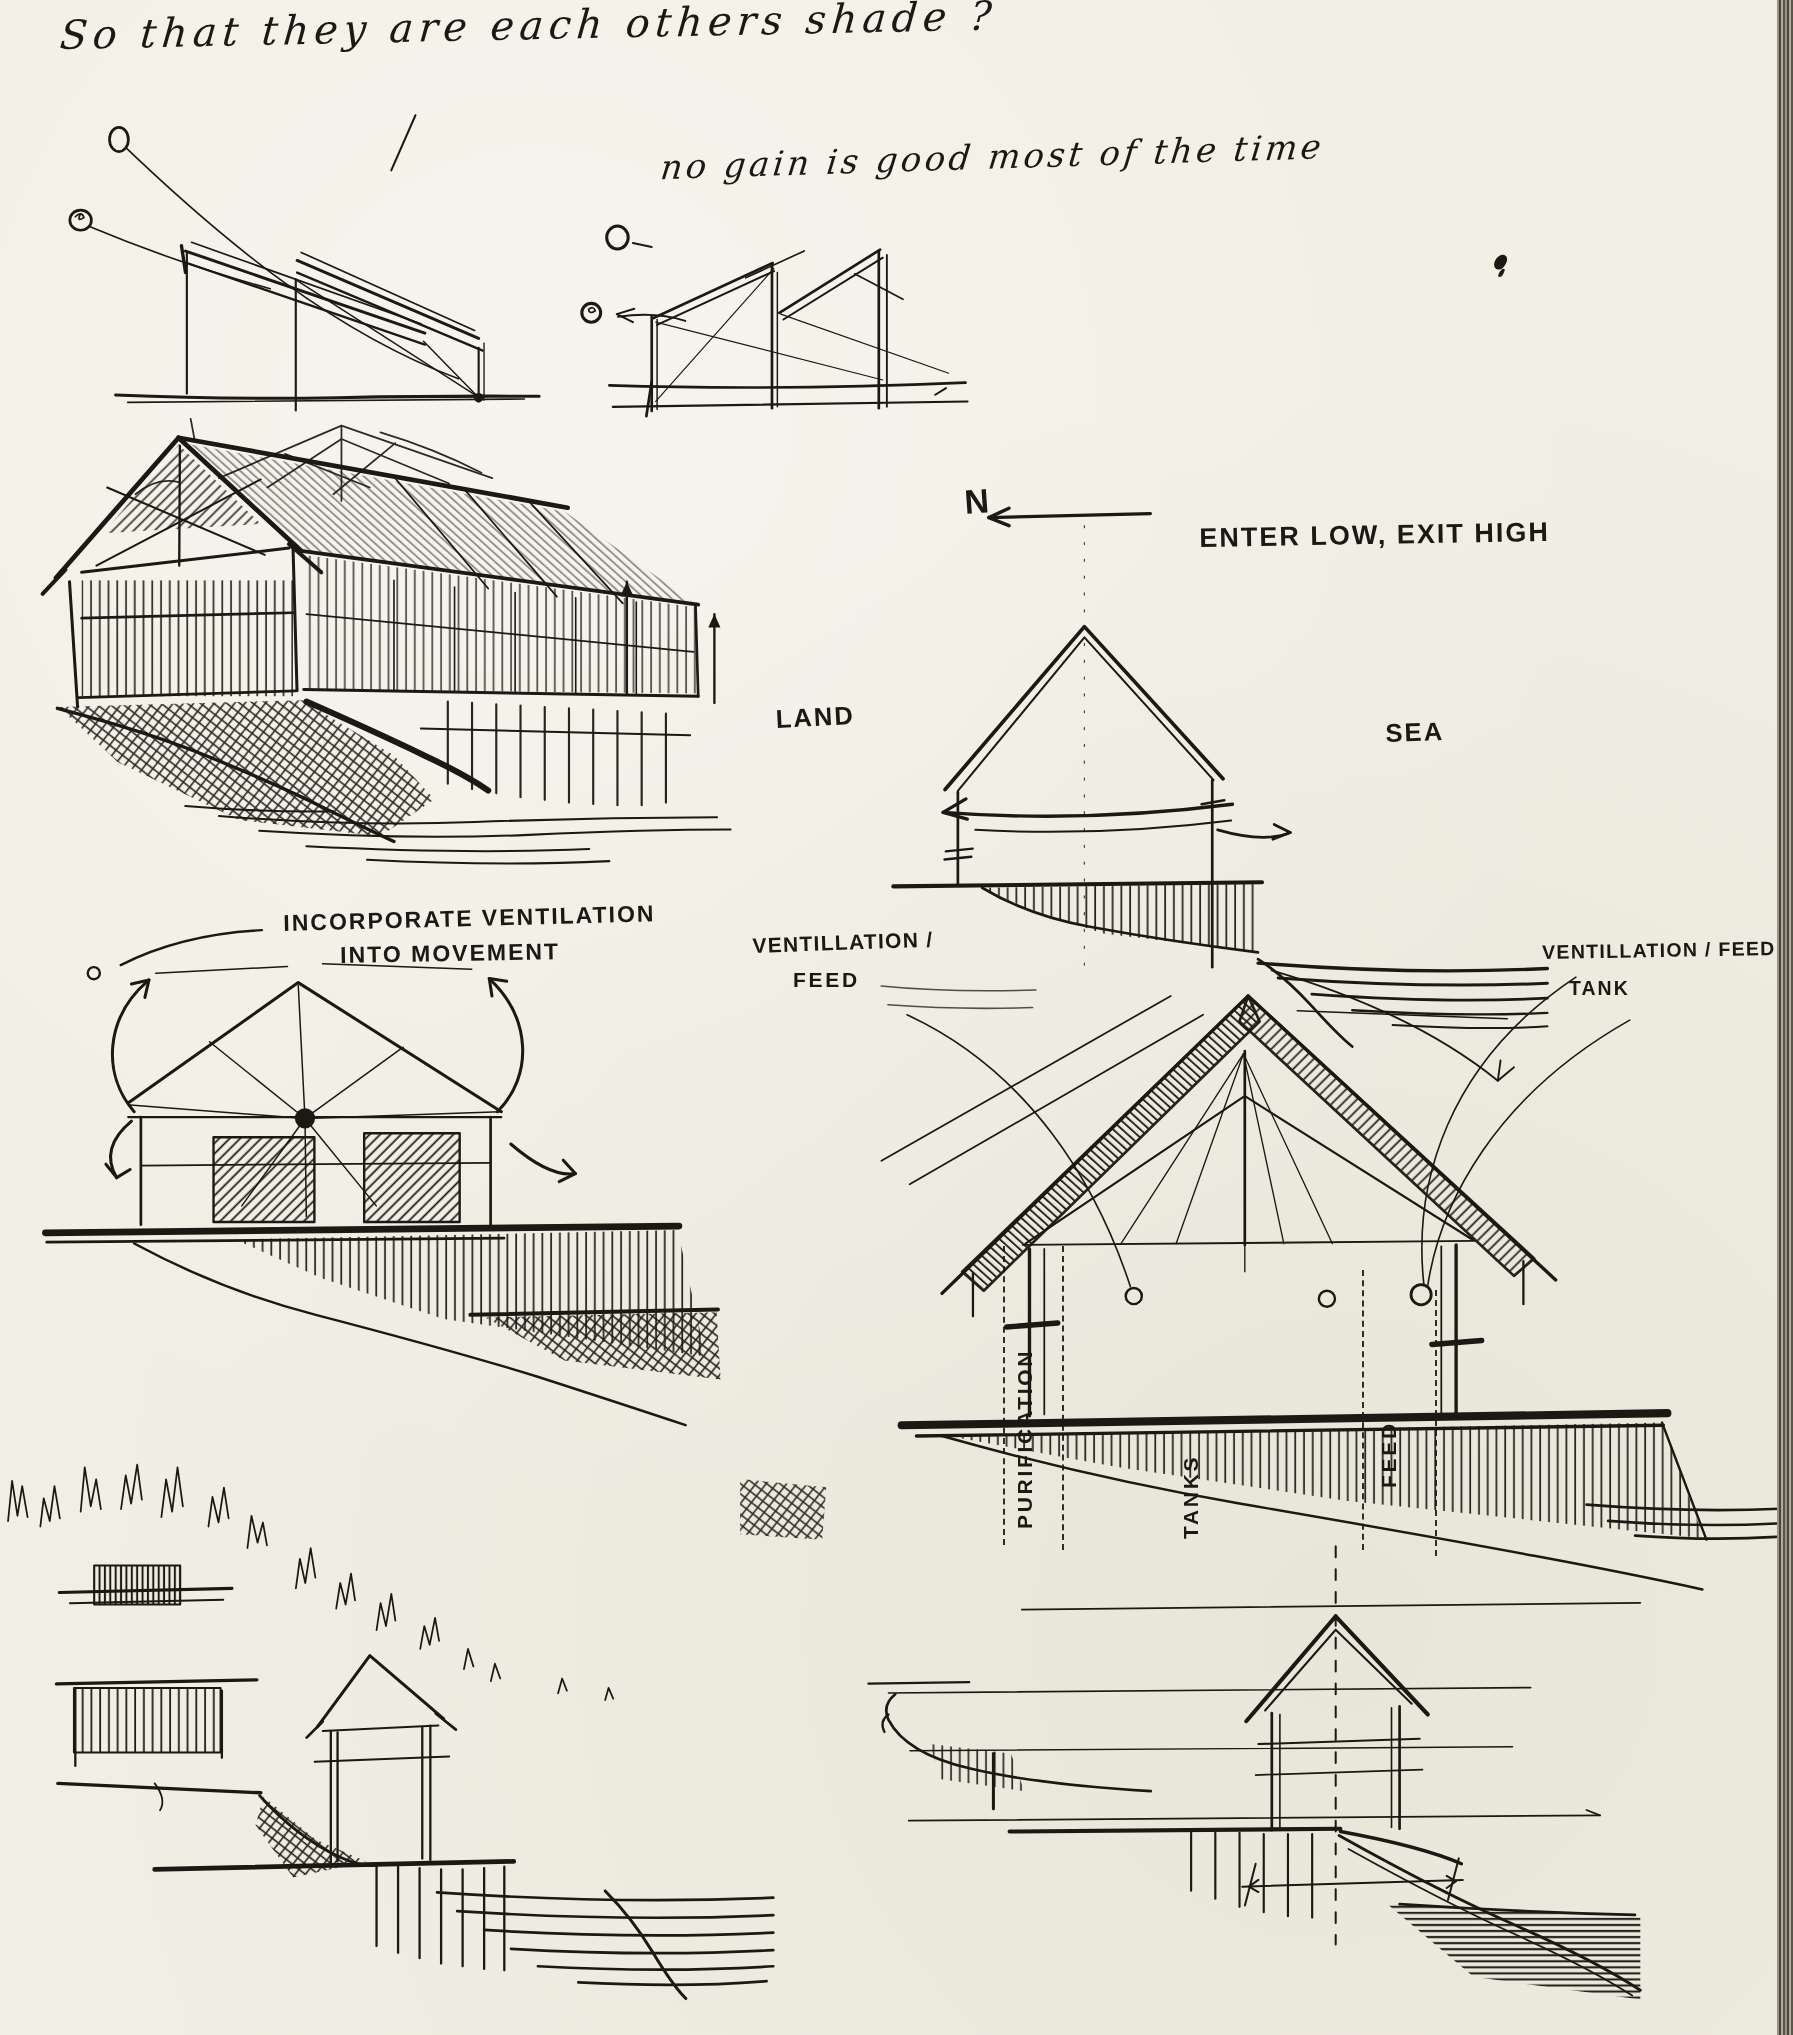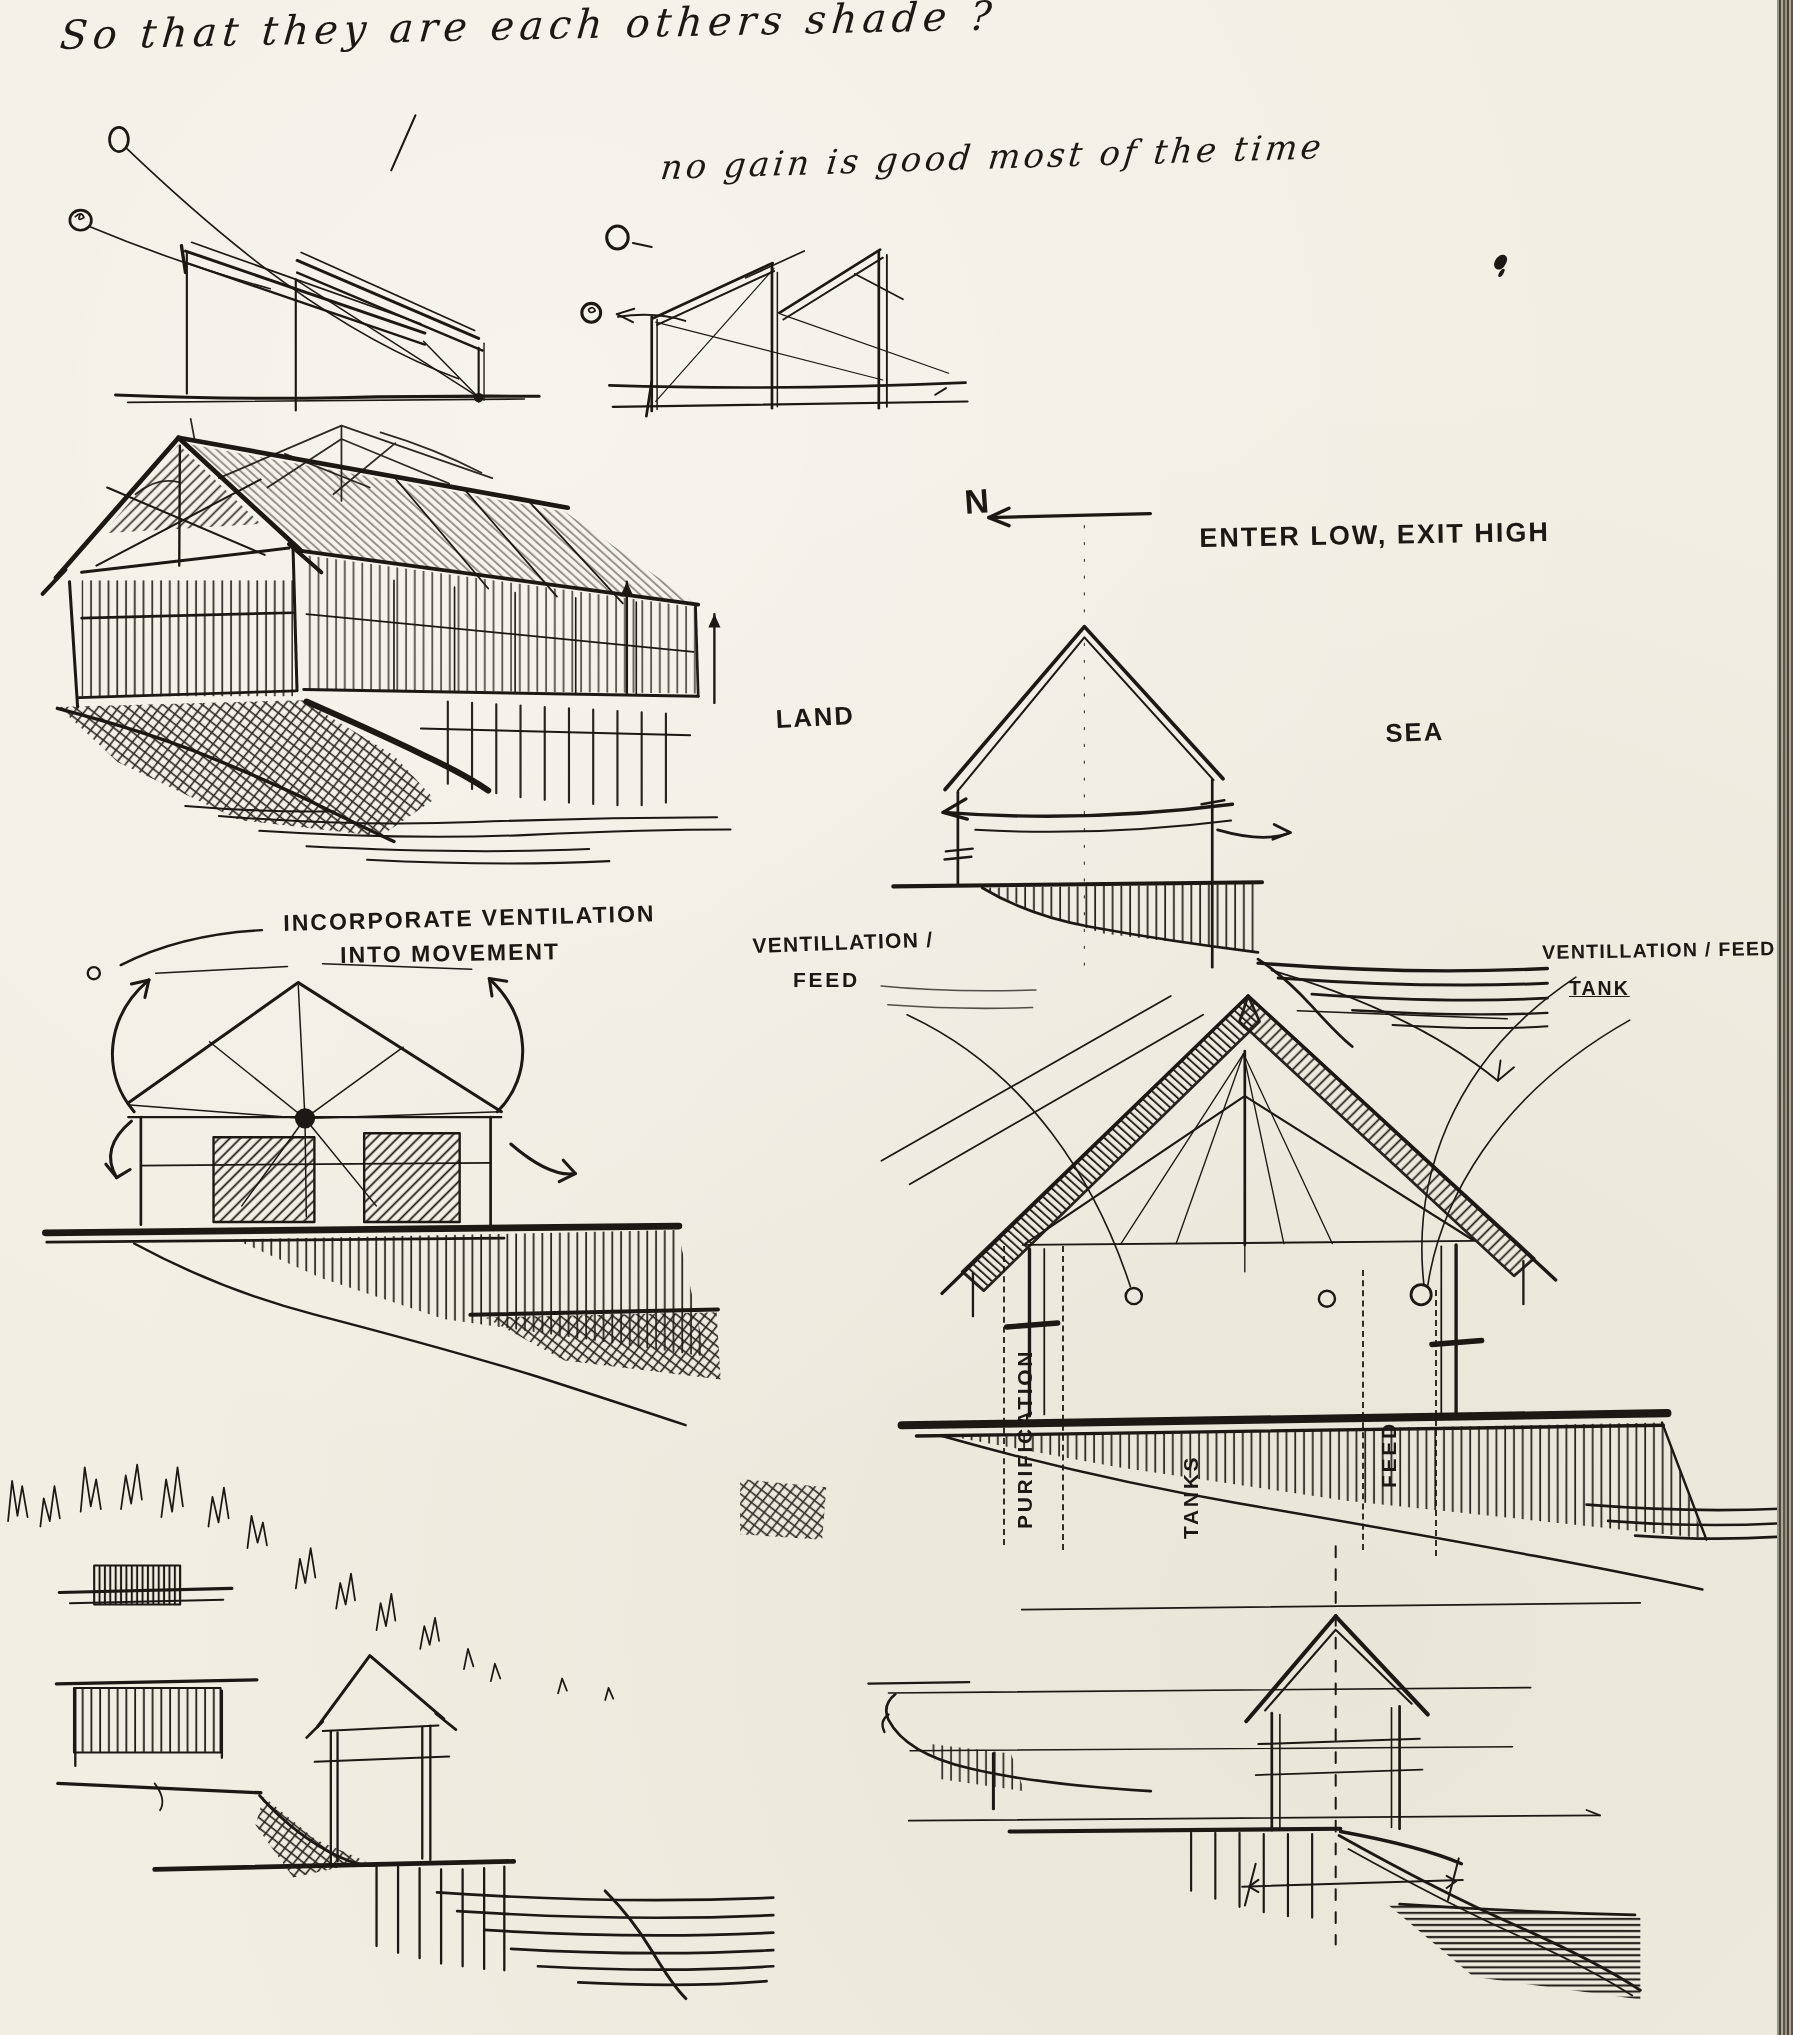--- a/index.html
+++ b/index.html
@@ -345,21 +345,21 @@
       <path d="M1258,906 q150,12 290,6"></path>
       <path d="M1290,930 q130,10 250,4"></path>
       <path d="M1330,952 q110,8 210,2"></path>
     </g>
     <polygon points="0,868 128,880 122,958 0,950" fill="url(#xh)" stroke="none" opacity=".9"></polygon>
   </svg>
 
   <div class="arch-caps" style="left:752px; top:934px; font-size:21px; transform:rotate(-2deg); letter-spacing:1.3px;">VENTILLATION /</div>
   <div class="arch-caps" style="left:793px; top:968px; font-size:21px; letter-spacing:2.7px;">FEED</div>
   <div class="arch-caps" style="left:1542px; top:941px; font-size:19.5px; transform:rotate(-1deg); letter-spacing:1.3px;">VENTILLATION / FEED</div>
-  <div class="arch-caps" style="left:1569px; top:977px; font-size:19.5px; letter-spacing:2px;text-decoration:underline;">TANK</div>
+  <div class="arch-caps" style="left:1569px; top:977px; font-size:19.5px; letter-spacing:2px;">TANK</div>
   <div class="hand-script" style="left:1506px; top:977px; font-size:19px;">&nbsp;</div>
 
   <div class="zone-dash" style="left:1003px; top:1246px; height:299px;"></div>
   <div class="zone-dash" style="left:1062px; top:1246px; height:304px;"></div>
   <div class="zone-dash" style="left:1362px; top:1270px; height:280px;"></div>
   <div class="zone-dash" style="left:1435px; top:1290px; height:266px;"></div>
 
   <div class="zone-label" style="left:1013px; top:1529px;">PURIFICATION</div>
   <div class="zone-label" style="left:1179px; top:1539px;">TANKS</div>
   <div class="zone-label" style="left:1377px; top:1488px;">FEED</div>

